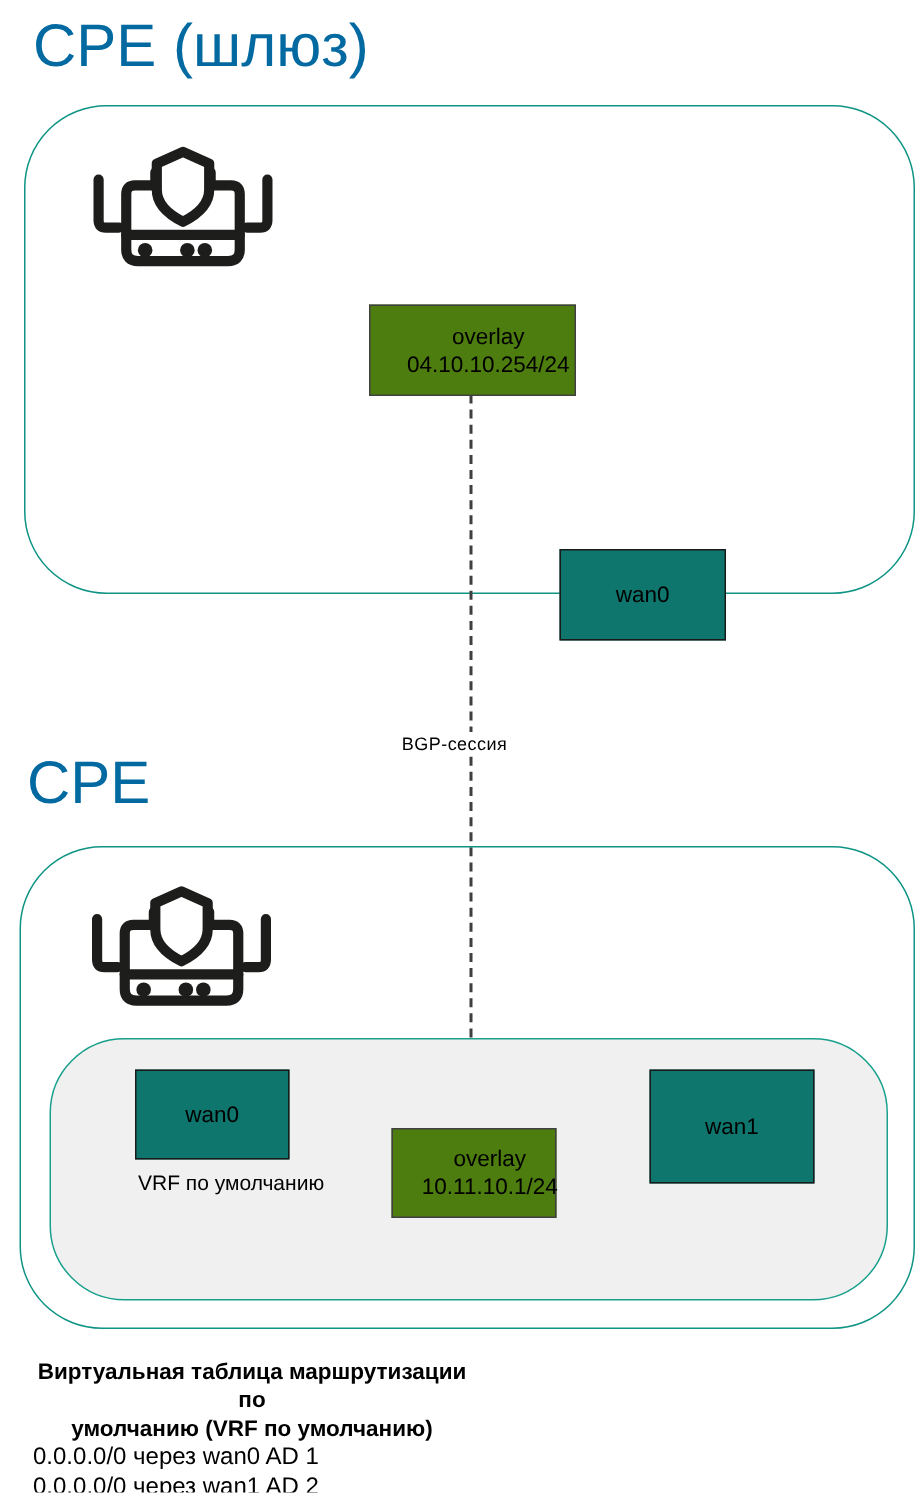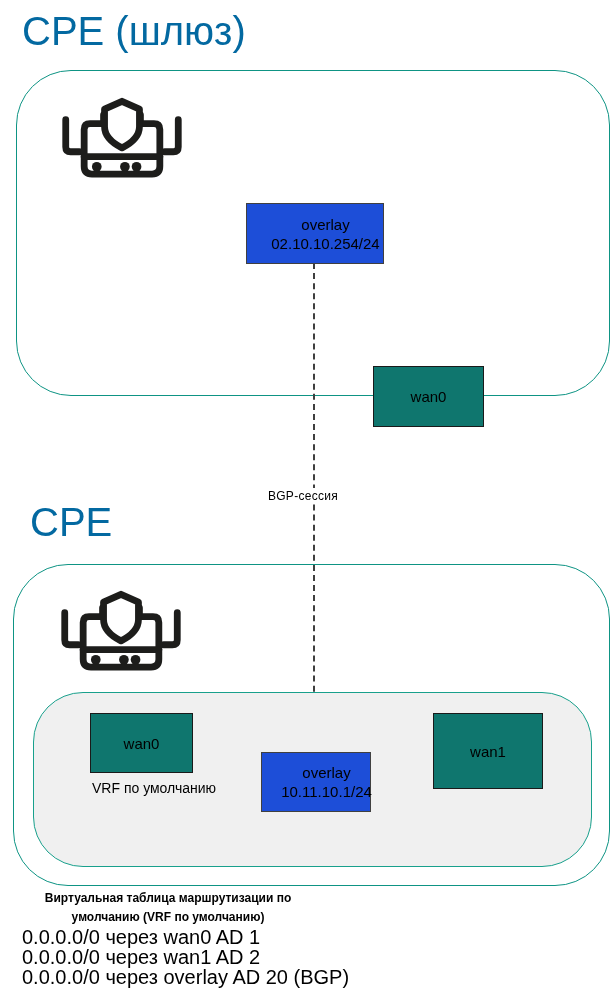--- a/index.html
+++ b/index.html
@@ -17,34 +17,34 @@
   }
   .vrf-zone{
     border:1.4px solid #18A08C;border-radius:50px;background:#F0F0F0;
   }
 
   .node{
     display:flex;flex-direction:column;align-items:center;justify-content:center;
     text-align:center;font-size:15px;line-height:19px;
   }
   .node-yellow{background:#0f766e;border:1.8px solid #1a1a1a;}
-  .node-purple{background:#1d4ed8;border:1.6px solid #404040;padding-left:21px;}
+  .node-purple{background:#4d7c0f;border:1.6px solid #404040;padding-left:21px;}
 
   .dash-link{
     width:0;border-left:2px dashed #3f3f3f;
   }
   .link-label{
     background:#ffffff;font-size:12px;line-height:14px;padding:1px 3px;
     white-space:nowrap;letter-spacing:.3px;
   }
   .vrf-caption{font-size:14px;line-height:16px;white-space:nowrap;}
 
   .rt-block{width:300px;}
-  .rt-title{font-weight:bold;font-size:12px;line-height:19px;text-align:center;width:292px;}
-  .rt-route{font-size:20px;line-height:20px;white-space:nowrap;}
+  .rt-title{font-weight:bold;font-size:15px;line-height:19px;text-align:center;width:292px;margin-top:16px;}
+  .rt-route{font-size:16px;line-height:20px;white-space:nowrap;}
 
   .icon-svg{display:block;}
 </style>
 </head>
 <body>
 
 <div class="abs big-title" style="left:22px;top:7px;">CPE (шлюз)</div>
 
 <div class="abs zone" style="left:16px;top:70px;width:594px;height:326px;"></div>
 
@@ -60,30 +60,30 @@
   <g fill="#1D1D1B">
     <circle cx="41" cy="71.5" r="5"></circle>
     <circle cx="70" cy="71.5" r="5"></circle>
     <circle cx="82" cy="71.5" r="5"></circle>
   </g>
   <path d="M67 4 L85 12 V30 q0 13 -18 22 q-18 -9 -18 -22 V12 Z" fill="#ffffff" stroke="#1D1D1B" stroke-width="7" stroke-linejoin="round"></path>
 </svg>
 
 <div class="abs node node-purple" style="left:246px;top:203px;width:138px;height:61px;">
   <span>overlay</span>
-  <span>02.10.10.254/24</span>
+  <span>04.10.10.254/24</span>
 </div>
 
 <div class="abs node node-yellow" style="left:373px;top:366px;width:111px;height:61px;">
   <span>wan0</span>
 </div>
 
 <div class="abs link-label" style="left:303px;top:488px;transform:translateX(-50%);">BGP-сессия</div>
 
-<div class="abs big-title" style="left:30px;top:498px;">CPE</div>
+<div class="abs big-title" style="left:18px;top:498px;">CPE</div>
 
 <div class="abs zone" style="left:13px;top:564px;width:597px;height:322px;"></div>
 
 <div class="abs vrf-zone" style="left:33px;top:692px;width:559px;height:175px;"></div>
 
 <svg class="abs icon-svg" style="left:56px;top:590px;" width="130" height="92" viewBox="0 0 134 94">
   <g fill="none" stroke="#1D1D1B" stroke-width="7" stroke-linecap="round" stroke-linejoin="round">
     <path d="M9 23 V51 q0 5 5 5 H23"></path>
     <path d="M125 23 V51 q0 5 -5 5 H111"></path>
     <path d="M48 18 V27 H34 q-6 0 -6 6 v38 q0 8 8 8 h62 q8 0 8 -8 V33 q0 -6 -6 -6 H86 V18"></path>

